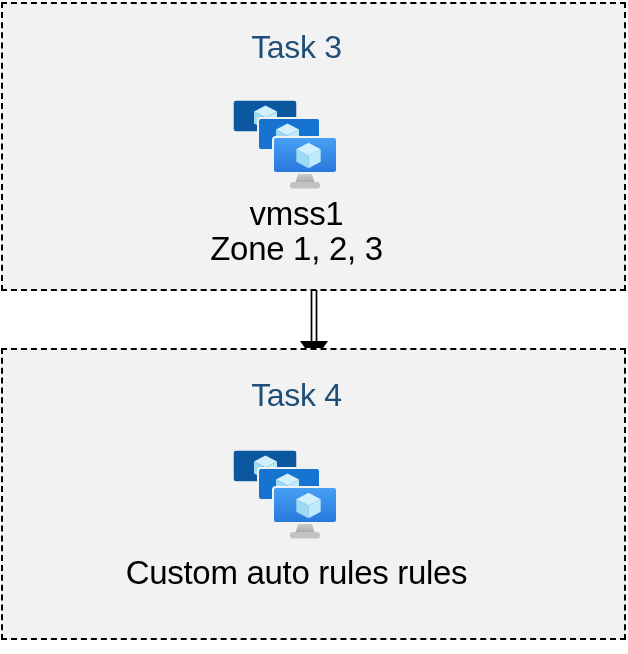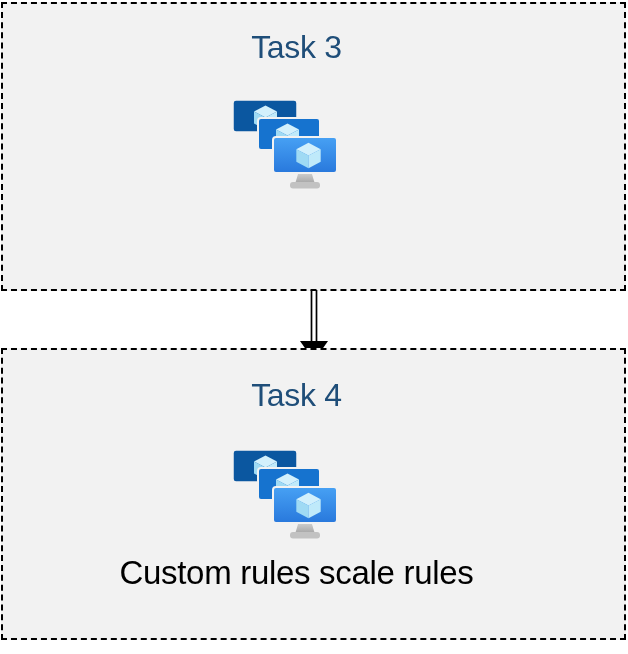--- a/index.html
+++ b/index.html
@@ -107,21 +107,21 @@
       <rect x="1" y="1" width="64" height="32" rx="3" stroke="#f2f2f2" stroke-width="1.5" fill="#0b57a0"></rect>
       <use href="#vmss-cube" transform="translate(33.5,18.5)"></use>
       <rect x="26" y="19" width="62" height="32" rx="3" stroke="#f2f2f2" stroke-width="2" fill="#1673cf"></rect>
       <use href="#vmss-cube" transform="translate(55.5,36.5)"></use>
       <polygon points="67,72 79,72 83,85 63,85" fill="url(#gStand)"></polygon>
       <rect x="58" y="83" width="30" height="6.5" rx="3" fill="#c2c2c2"></rect>
       <rect x="41" y="38" width="64" height="36" rx="3" fill="url(#gFront)" stroke="#f2f2f2" stroke-width="2"></rect>
       <use href="#vmss-cube" transform="translate(76.5,56.5) scale(1.06)"></use>
     </svg>
 
-    <div class="box-caption"><br></div>
+    <div class="box-caption"><span>vmss1</span><br><span>Zone 1, 2, 3</span></div>
   </div>
 
   <svg class="connector" width="32" height="72" viewBox="0 0 32 72">
     <line x1="13.5" y1="0" x2="13.5" y2="52" stroke="#000000" stroke-width="1.7"></line>
     <line x1="18.5" y1="0" x2="18.5" y2="52" stroke="#000000" stroke-width="1.7"></line>
     <polygon points="2,51 30,51 16,71" fill="#000000"></polygon>
   </svg>
 
   <div class="task-box bottom">
     <div class="box-title">Task 4</div>
@@ -130,16 +130,16 @@
       <rect x="1" y="1" width="64" height="32" rx="3" stroke="#f2f2f2" stroke-width="1.5" fill="#0b57a0"></rect>
       <use href="#vmss-cube" transform="translate(33.5,18.5)"></use>
       <rect x="26" y="19" width="62" height="32" rx="3" stroke="#f2f2f2" stroke-width="2" fill="#1673cf"></rect>
       <use href="#vmss-cube" transform="translate(55.5,36.5)"></use>
       <polygon points="67,72 79,72 83,85 63,85" fill="url(#gStand)"></polygon>
       <rect x="58" y="83" width="30" height="6.5" rx="3" fill="#c2c2c2"></rect>
       <rect x="41" y="38" width="64" height="36" rx="3" fill="url(#gFront)" stroke="#f2f2f2" stroke-width="2"></rect>
       <use href="#vmss-cube" transform="translate(76.5,56.5) scale(1.06)"></use>
     </svg>
 
-    <div class="box-caption"><span>Custom rules scale rules</span></div>
+    <div class="box-caption"><span>Custom auto rules rules</span></div>
   </div>
 
 </div>
 
 </body></html>

